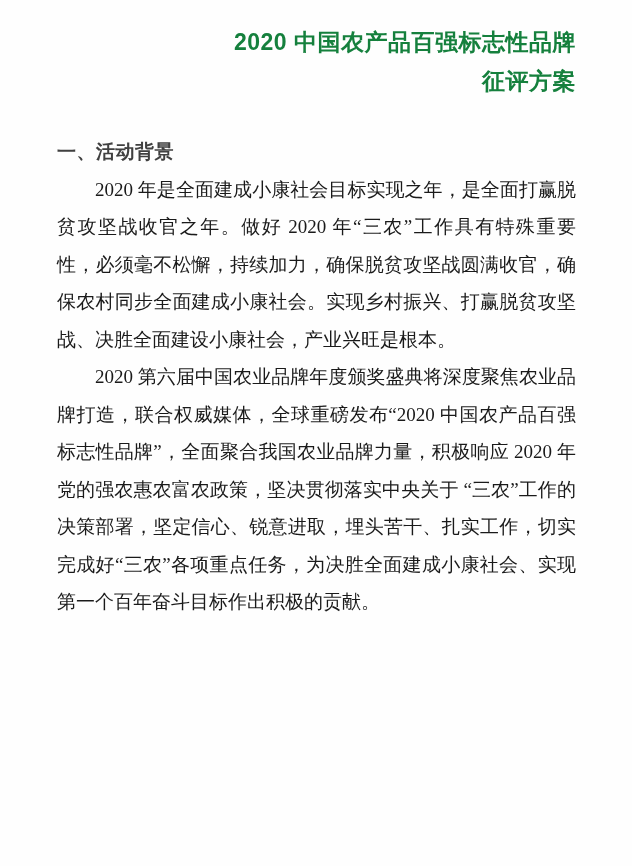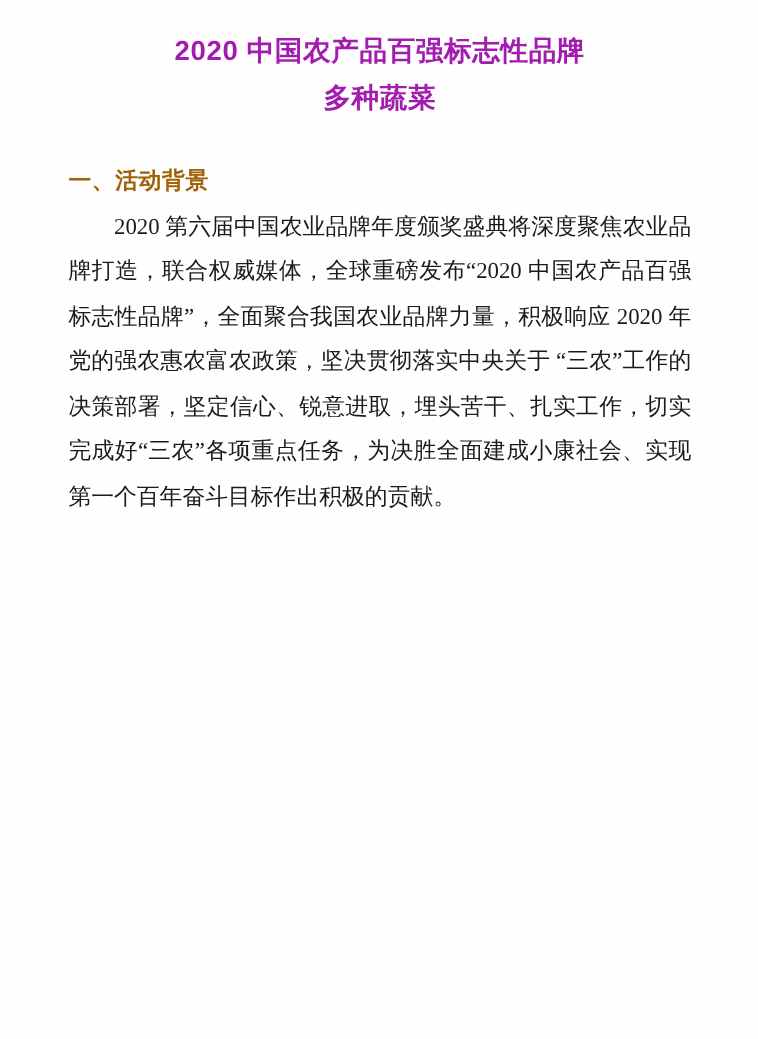--- a/index.html
+++ b/index.html
@@ -7,55 +7,56 @@
   .page {
     position: relative;
     width: 632px;
     height: 866px;
     background: #fefefe;
     color: #1a1a1a;
     overflow: hidden;
     padding: 23px 56px 0 57px;
   }
   .doc-title {
-    text-align: center;
+    text-align: right;
     font-family: "Liberation Sans", "DejaVu Sans", sans-serif;
     font-weight: bold;
     font-size: 23px;
     line-height: 39px;
-    color: #a21caf;
+    color: #15803d;
     letter-spacing: 0.5px;
   }
   .section-heading {
     font-family: "Liberation Sans", "DejaVu Sans", sans-serif;
     font-weight: bold;
     font-size: 19px;
     line-height: 37.5px;
-    color: #a16207;
+    color: #404040;
     margin-top: 32px;
     letter-spacing: 0.5px;
   }
   .body-para {
     font-family: "Liberation Serif", "DejaVu Serif", serif;
     font-size: 19px;
     line-height: 37.5px;
     text-align: justify;
     text-indent: 2em;
     color: #1a1a1a;
   }
 </style>
 </head>
 <body>
 
 <div class="page">
 
   <div class="doc-title">
     <div>2020 中国农产品百强标志性品牌</div>
-    <div>多种蔬菜</div>
+    <div>征评方案</div>
   </div>
 
   <h2 class="section-heading">一、活动背景</h2>
 
+  <p class="body-para">2020 年是全面建成小康社会目标实现之年，是全面打赢脱贫攻坚战收官之年。做好 2020 年“三农”工作具有特殊重要性，必须毫不松懈，持续加力，确保脱贫攻坚战圆满收官，确保农村同步全面建成小康社会。实现乡村振兴、打赢脱贫攻坚战、决胜全面建设小康社会，产业兴旺是根本。</p>
 
 
   <p class="body-para">2020 第六届中国农业品牌年度颁奖盛典将深度聚焦农业品牌打造，联合权威媒体，全球重磅发布“2020 中国农产品百强标志性品牌”，全面聚合我国农业品牌力量，积极响应 2020 年党的强农惠农富农政策，坚决贯彻落实中央关于 “三农”工作的决策部署，坚定信心、锐意进取，埋头苦干、扎实工作，切实完成好“三农”各项重点任务，为决胜全面建成小康社会、实现第一个百年奋斗目标作出积极的贡献。</p>
 
 </div>
 
 </body></html>

